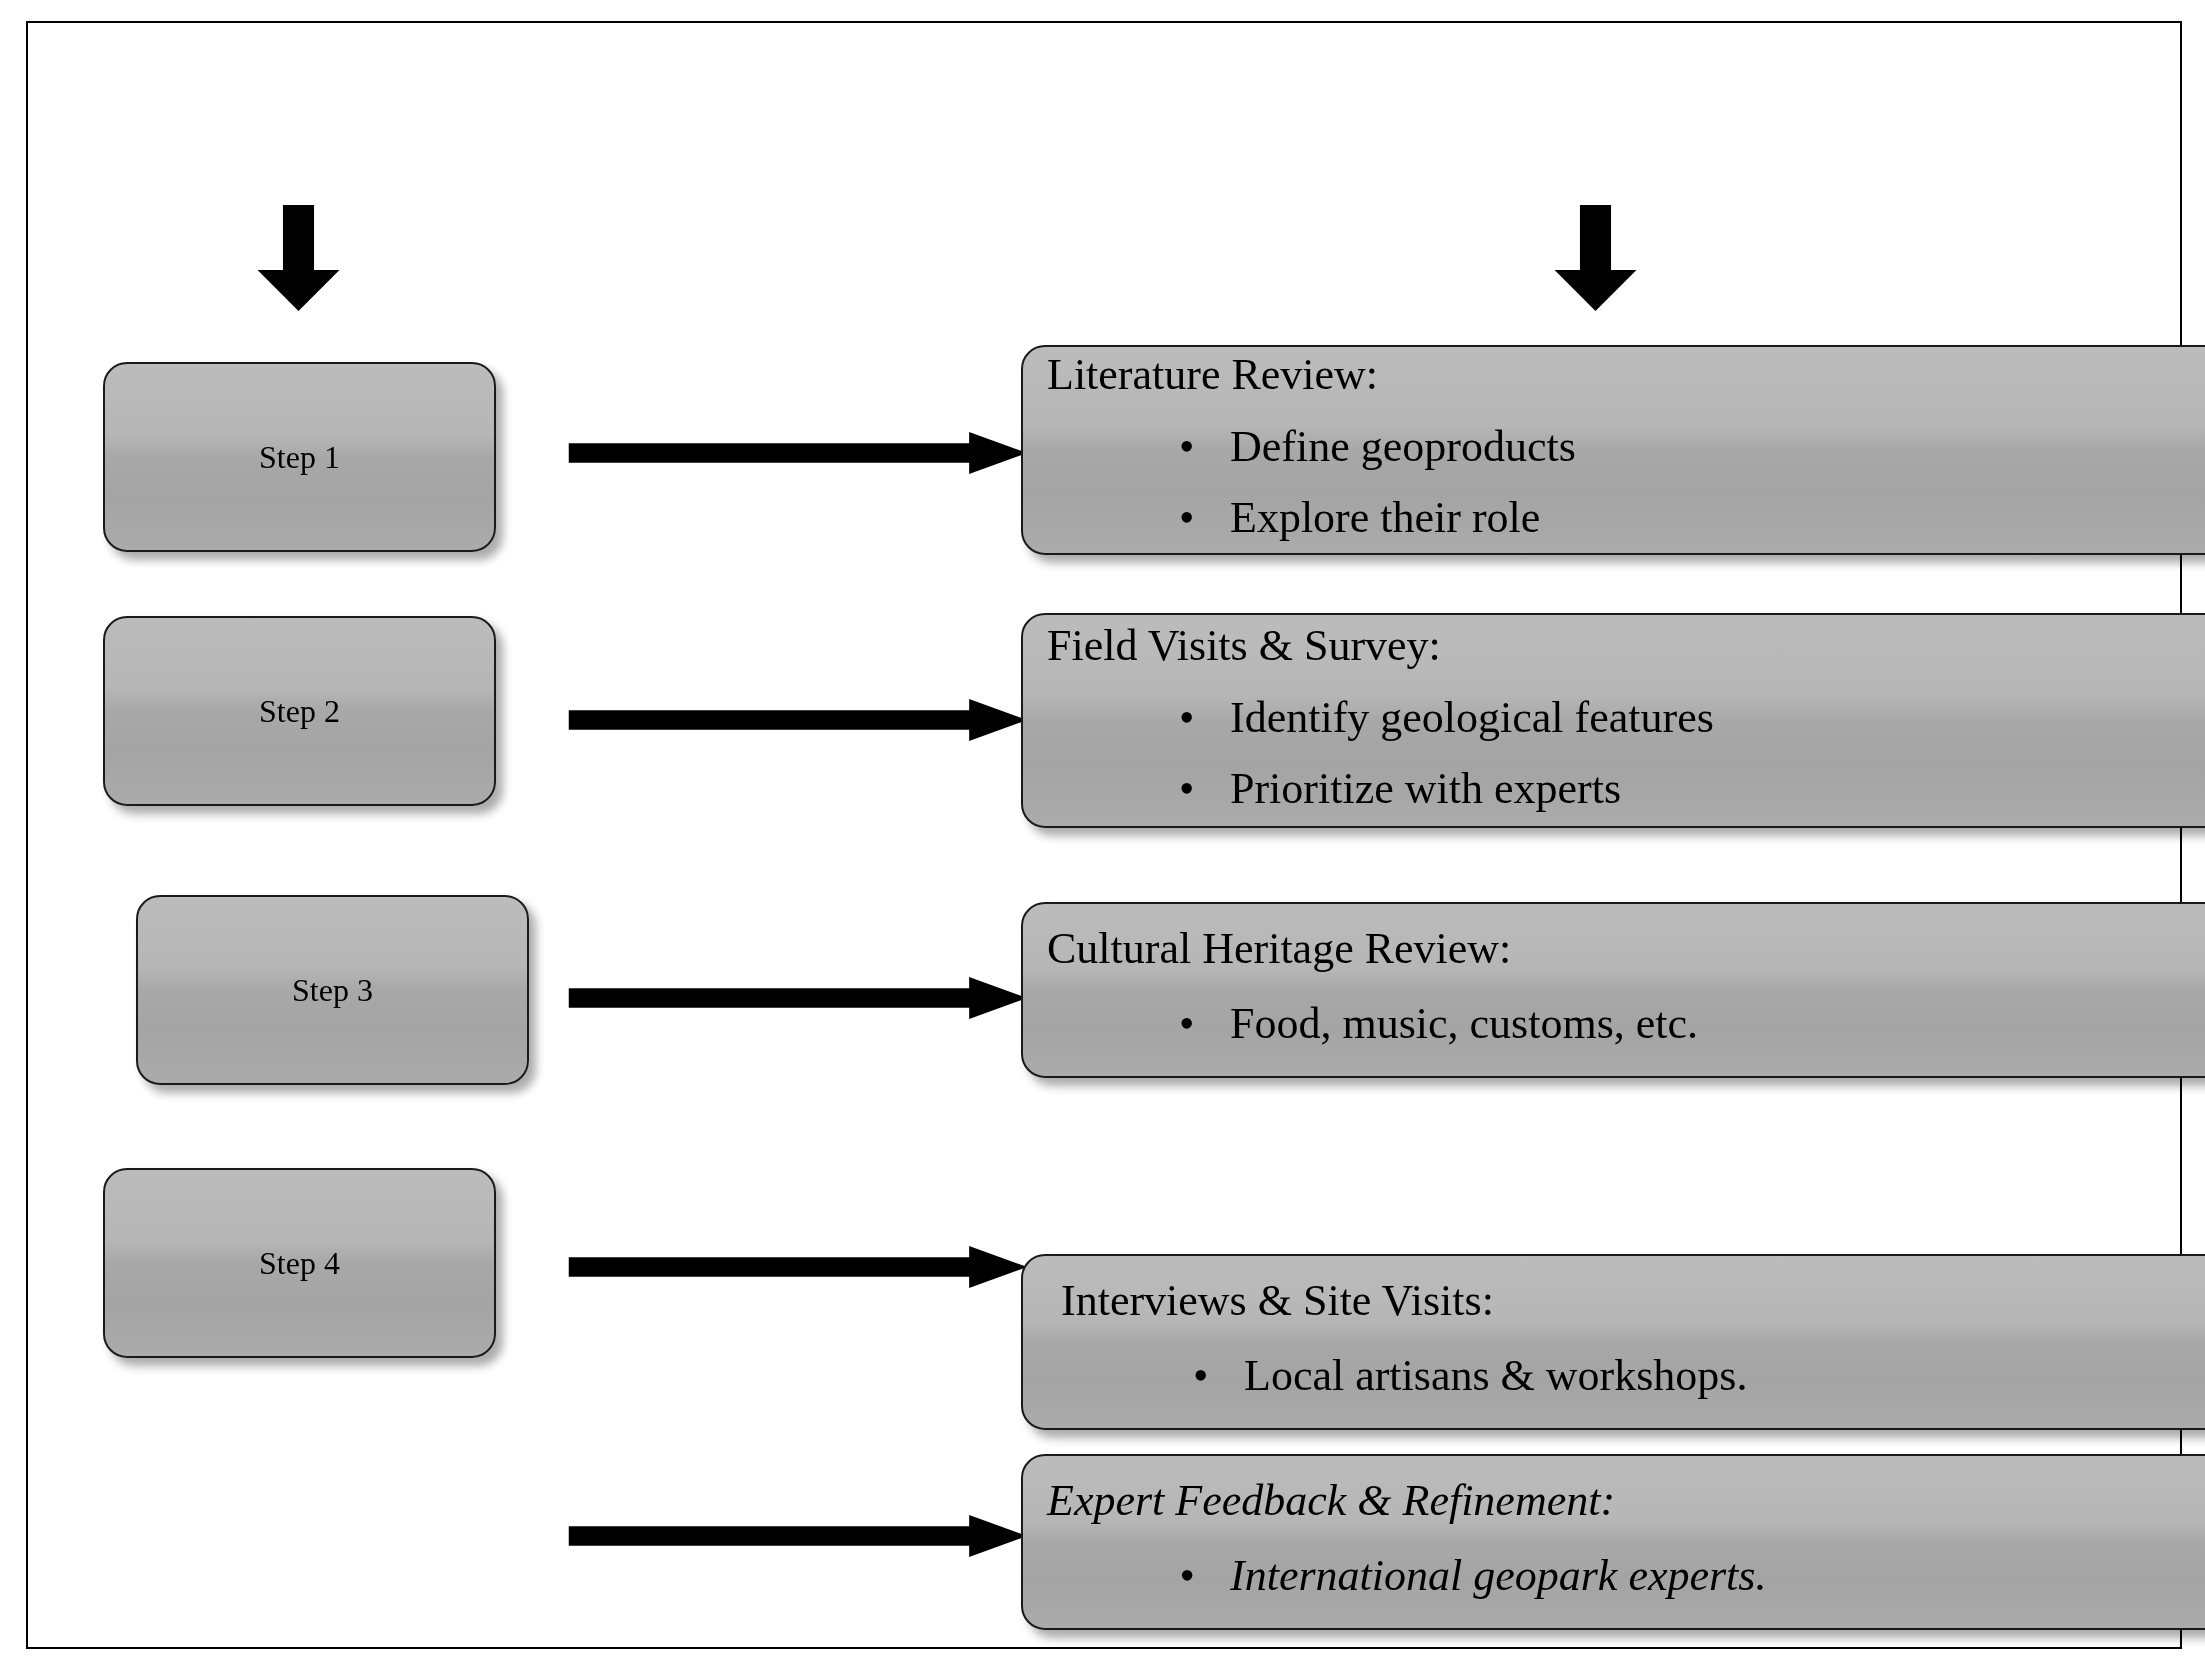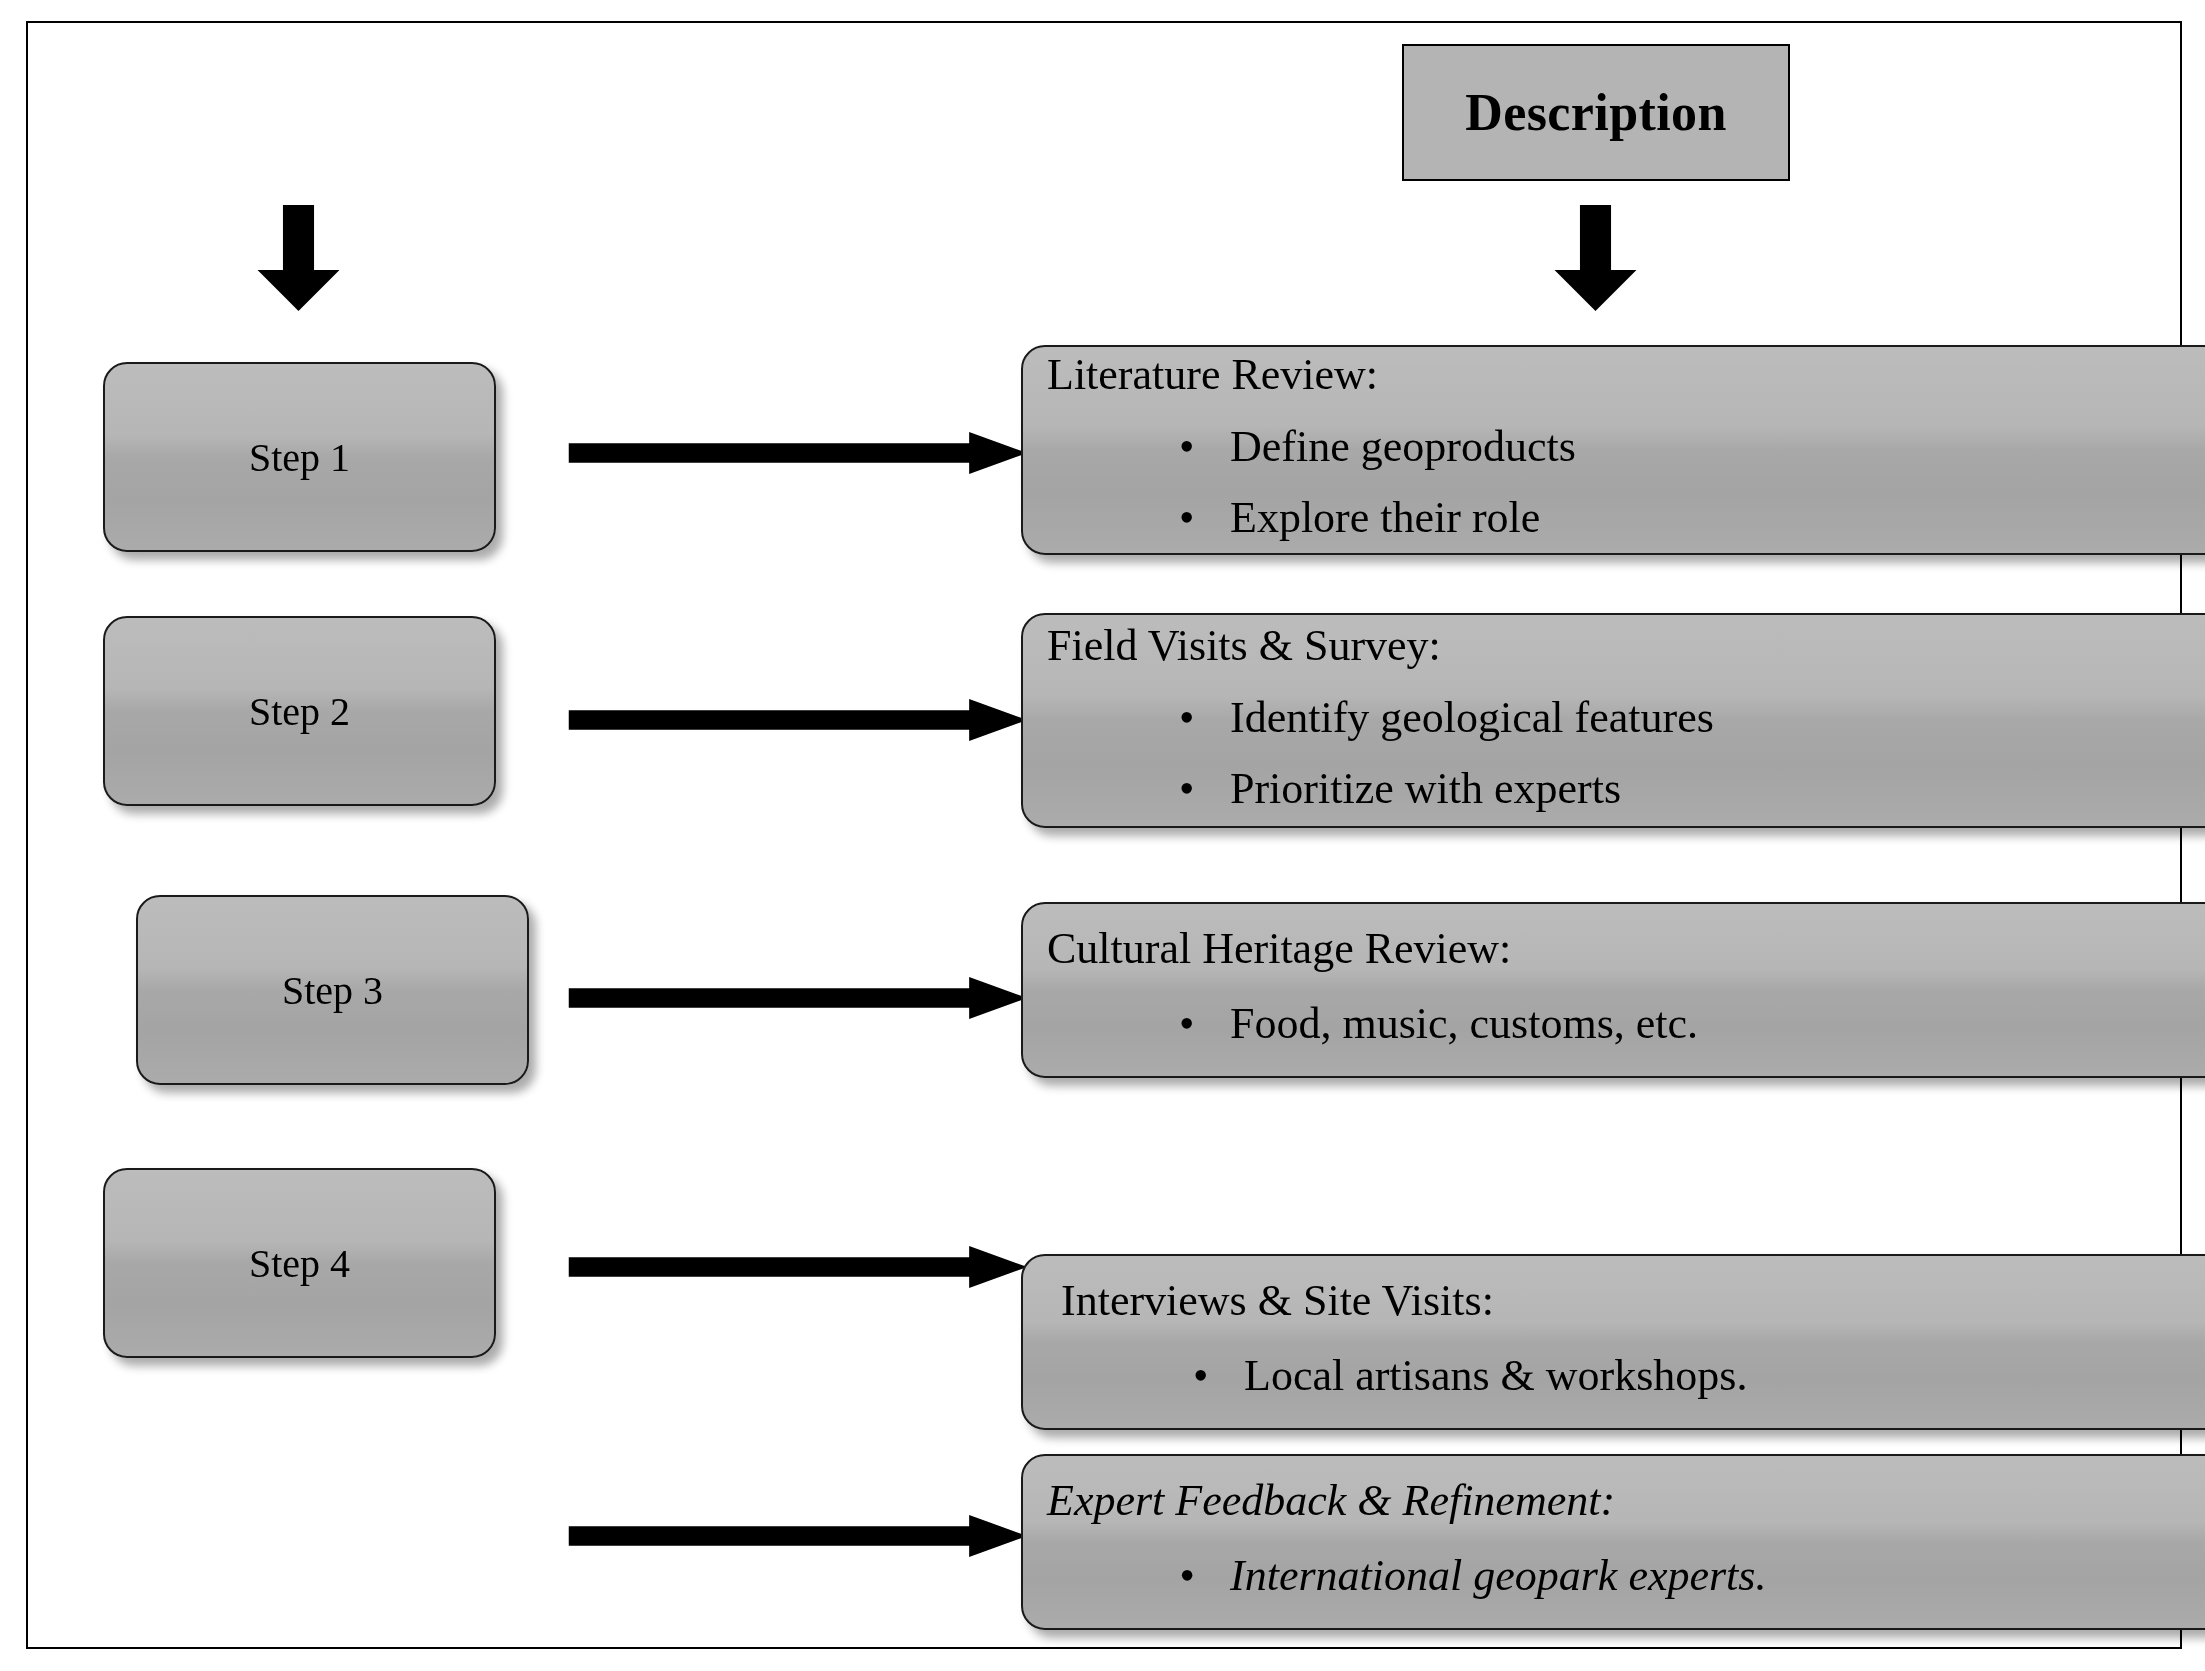--- a/index.html
+++ b/index.html
@@ -86,21 +86,21 @@
     color: #000000;
   }
 
   .step-box {
     left: 103px;
     width: 393px;
     height: 190px;
     display: flex;
     align-items: center;
     justify-content: center;
-    font-size: 40px;
+    font-size: 32px;
   }
 
   .desc-box {
     left: 1021px;
     width: 1212px;
     padding: 12.7px 0 12.7px 24px;
     display: flex;
     flex-direction: column;
     justify-content: center;
   }
@@ -141,21 +141,20 @@
     width: 464px;
   }
 </style>
 </head>
 <body>
 
 <div id="canvas">
   <div class="frame"></div>
 
 
-  <div class="header-box" id="header-description">Description</div>
 
   <svg class="down-arrow" id="down-arrow-steps" viewBox="0 0 120 150">
     <polygon points="38,0 82,0 82,92 118,92 60,150 2,92 38,92" fill="#000000"></polygon>
   </svg>
 
   <svg class="down-arrow" id="down-arrow-description" viewBox="0 0 120 150">
     <polygon points="38,0 82,0 82,92 118,92 60,150 2,92 38,92" fill="#000000"></polygon>
   </svg>
 
   <div class="gbox step-box" style="top:362px;">

